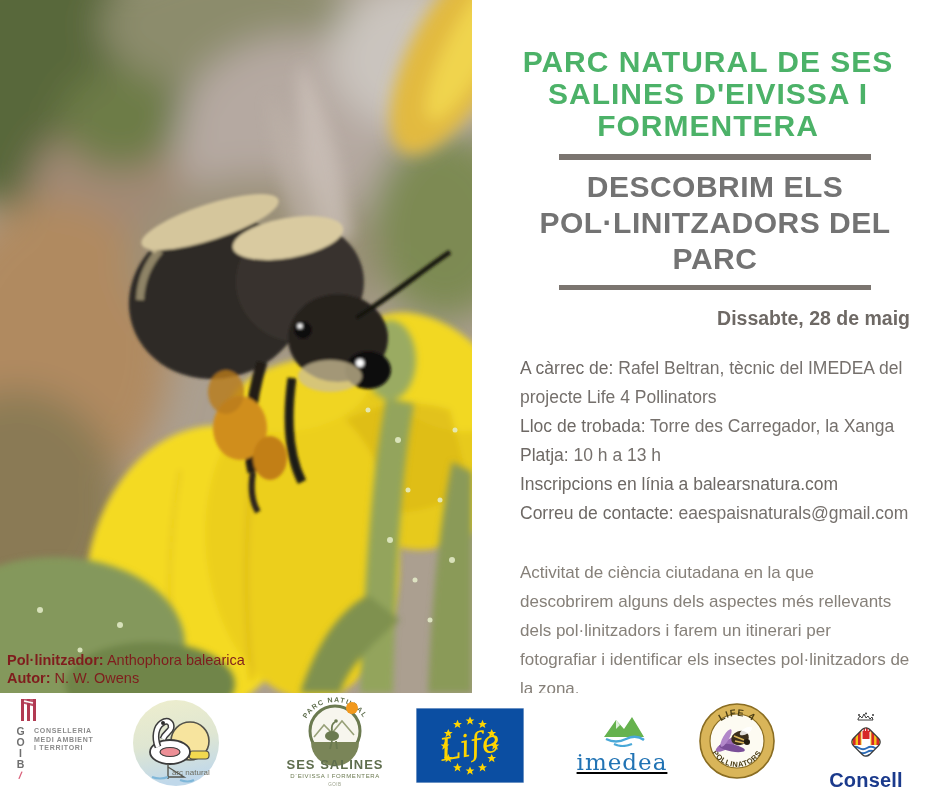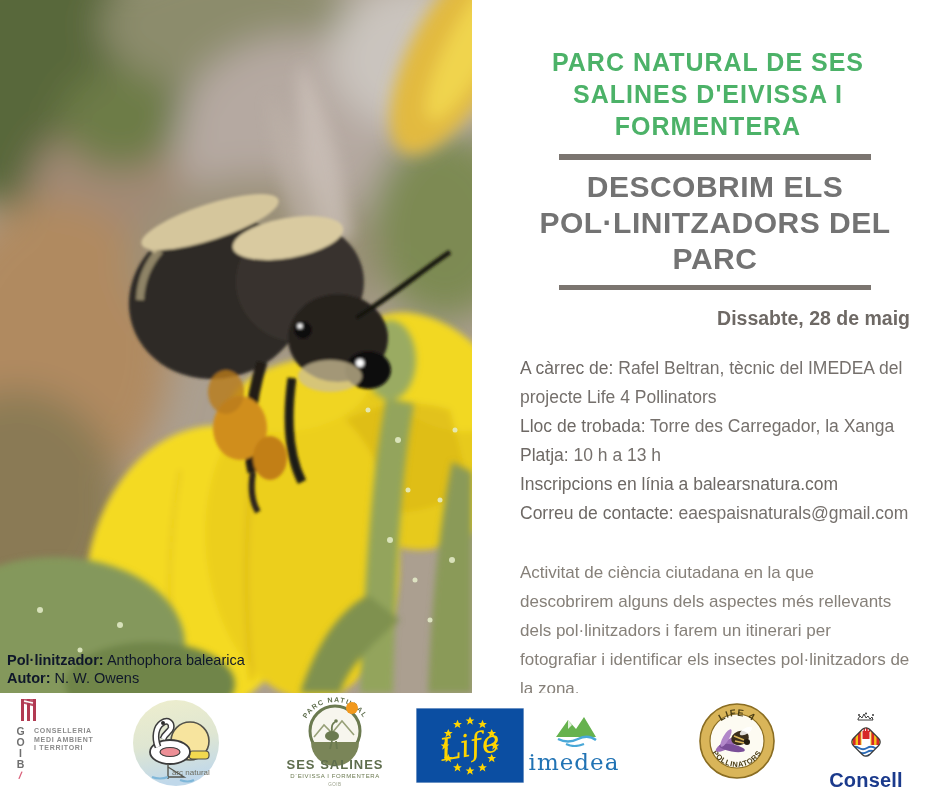--- a/index.html
+++ b/index.html
@@ -2,28 +2,28 @@
 <html><head>
 <meta charset="utf-8">
 <style>
   html,body{margin:0;padding:0;background:#fff;}
   .poster{position:relative;width:940px;height:788px;background:#ffffff;overflow:hidden;
           font-family:"Liberation Sans",sans-serif;}
 
   
   .photo{position:absolute;left:0;top:0;width:472px;height:693px;overflow:hidden;background:#a89c8d;}
   .photo svg{display:block;}
-  .caption{position:absolute;left:7px;bottom:6px;color:#0f172a;font-size:14.5px;line-height:18px;}
+  .caption{position:absolute;left:7px;bottom:6px;color:#7f1d1d;font-size:14.5px;line-height:18px;}
   .caption .lbl{font-weight:bold;}
 
   
   .content{position:absolute;left:472px;top:0;width:468px;height:693px;box-sizing:border-box;
            padding:0 30px 0 48px;color:#6e6965;}
   .park-name{margin:46px 6px 0 -8px;text-align:center;color:#4cb268;font-weight:bold;
-             font-size:25px;line-height:32px;letter-spacing:1px;}
+             font-size:30px;line-height:32px;letter-spacing:1px;}
   .bar{width:312px;border:none;margin:10px auto 0 auto;background:#7b7570;}
   .bar1{height:6px;margin-top:12px;}
   .bar2{height:5px;margin-top:8px;}
   .event-title{margin:9px 0 0 0;text-align:center;color:#737373;font-weight:bold;
                font-size:30px;line-height:36px;letter-spacing:.5px;}
   .date{margin-top:17px;text-align:right;font-weight:bold;font-size:19.5px;color:#6e6965;}
   .details{margin-top:24px;font-size:17.5px;line-height:29px;color:#75706c;}
   .details .lbl{font-weight:normal;color:#6e6965;}
   .para{margin-top:30px;font-size:17px;line-height:29px;color:#868079;}
   .para2{margin-top:24px;}
@@ -265,21 +265,21 @@
             <use href="#st" x="41.5" y="59.7"></use>
             <use href="#st" x="32.3" y="50.5"></use>
           <use href="#st" x="29" y="38"></use>
             <use href="#st" x="32.3" y="25.5"></use>
             <use href="#st" x="41.5" y="16.4"></use>
         </g>
         <text x="54" y="48" font-size="31" fill="#ffd500" text-anchor="middle" font-style="italic" font-family="DejaVu Serif, serif" transform="rotate(-10 54 38)">Life</text>
       </svg>
     </div>
 
-    <div class="logo imedea" style="left:528px;top:22px;">
+    <div class="logo imedea" style="left:576px;top:22px;text-decoration:underline;">
       <svg width="92" height="32" viewBox="0 0 92 32">
         <path d="M28,22 L40,5 L48,14 L56,2 L68,22 Z" fill="#66b24e"></path>
         <path d="M40,5 L44,10 L40,14 Z" fill="#ffffff" opacity="0.8"></path>
         <path d="M30,24 q10,5 20,0 q10,-5 18,1" stroke="#49a8d8" stroke-width="2.4" fill="none"></path>
         <path d="M38,29 q8,4 18,0" stroke="#49a8d8" stroke-width="2.2" fill="none"></path>
       </svg>
       <div class="imedea-name">imedea</div>
     </div>
 
     <div class="logo" style="left:698px;top:9px;">

